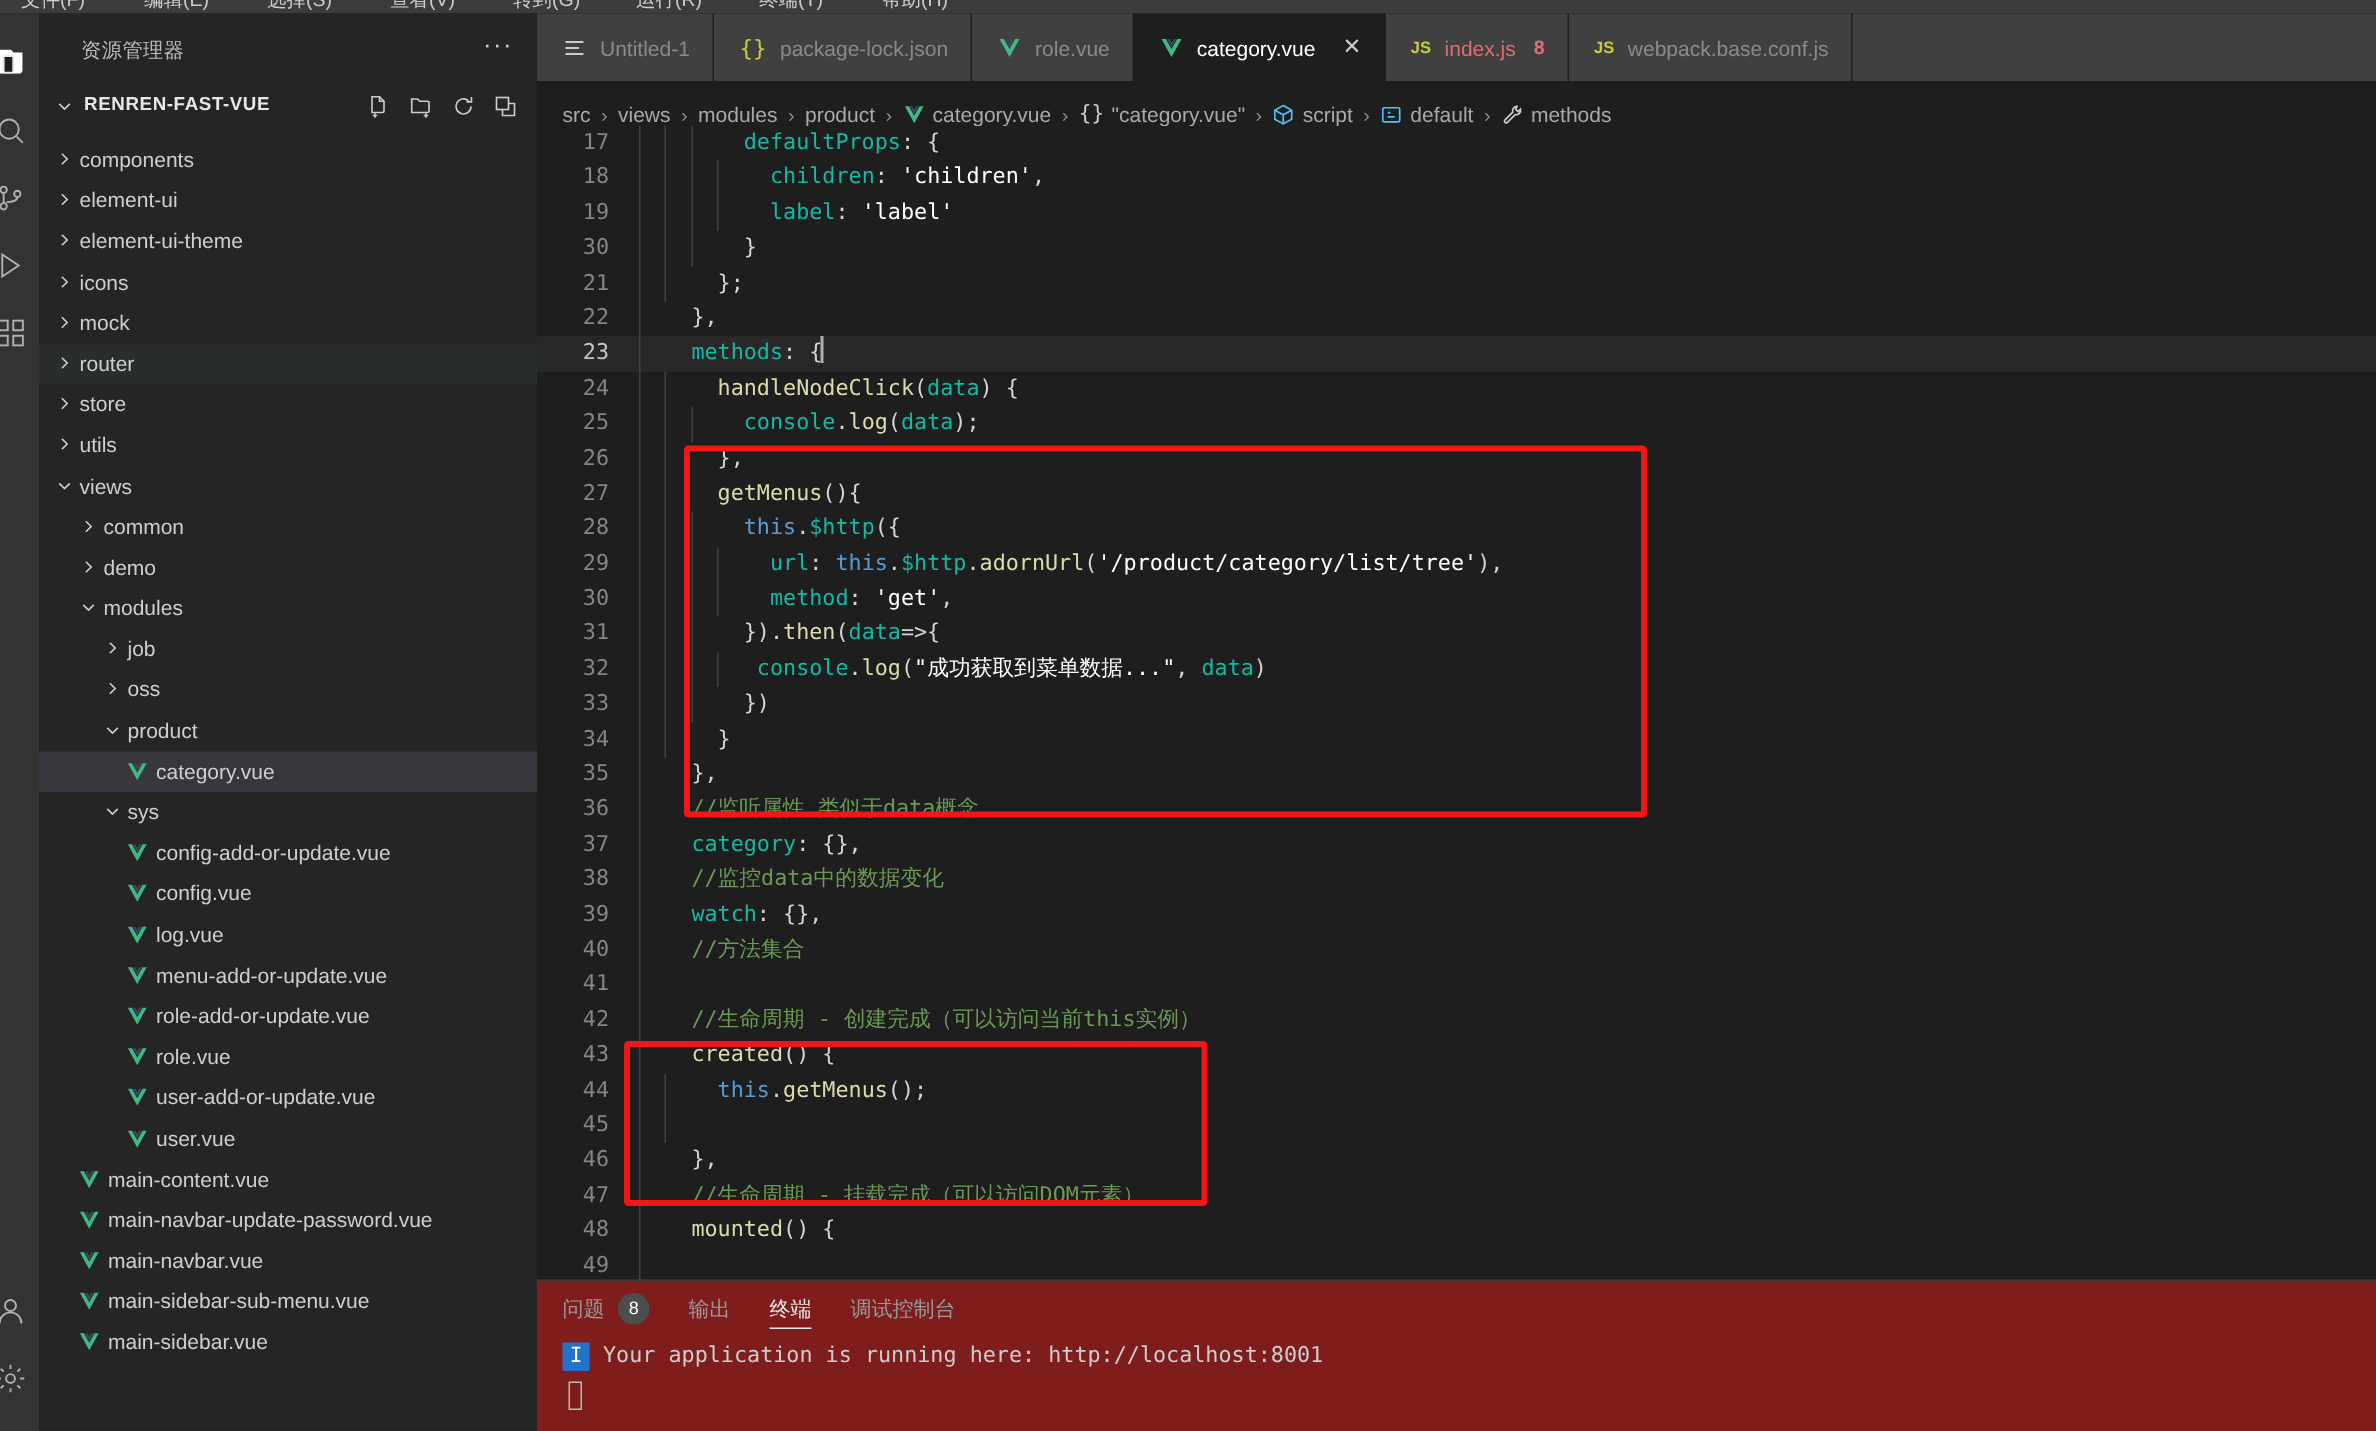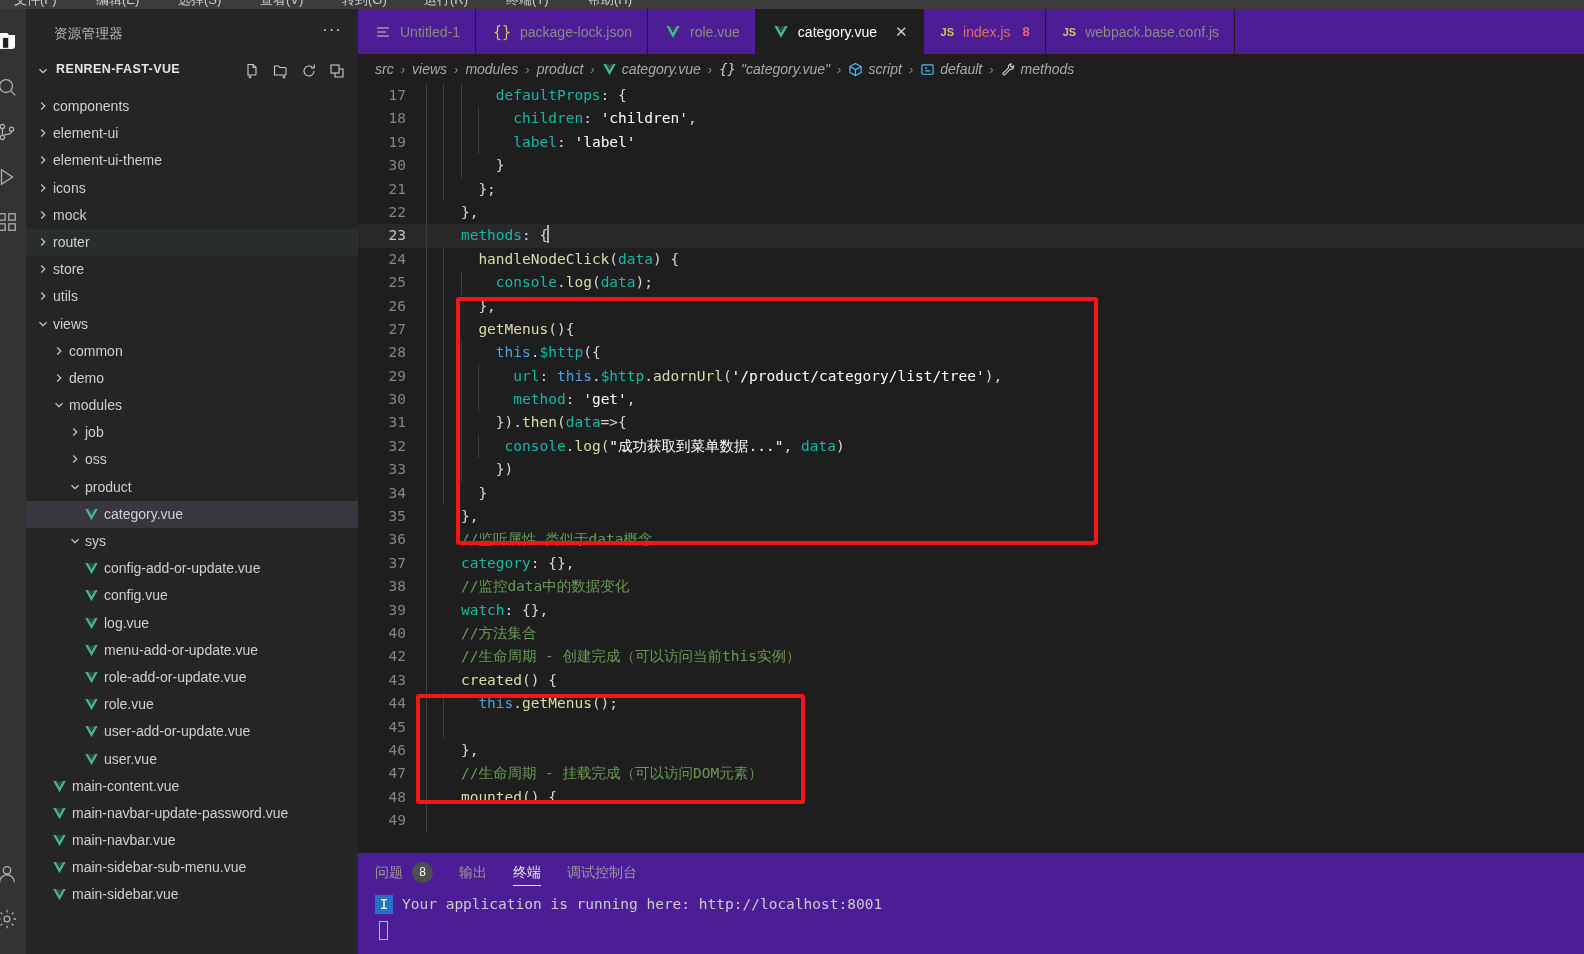--- a/index.html
+++ b/index.html
@@ -85,21 +85,21 @@
     background: #4f4f4f; border-radius: 0;
   }
 
   
   .editor {
     position: absolute; top: 9px; left: 358px; width: 1226px; height: 945px;
     background: #1e1e1e;
   }
   .tabbar {
     position: absolute; top: 0; left: 0; width: 1226px; height: 45px;
-    background: #4c1d95; display: flex;
+    background: #404040; display: flex;
   }
   .tab {
     height: 45px; display: flex; align-items: center;
     padding: 0 15px 0 17px; font-size: 14px; color: #8a8a8a;
     border-right: 1px solid #1e1e1e; cursor: pointer; white-space: nowrap;
     position: relative;
   }
   .tab.active { background: #1e1e1e; color: #ffffff; }
   .tab .ticon { margin-right: 9px; display: inline-flex; align-items: center; }
   .tab .ticon svg { width: 16px; height: 16px; }
@@ -110,22 +110,22 @@
   .tab .tclose {
     margin-left: 18px; font-size: 15px; color: #cccccc; line-height: 1;
   }
   .tab .badge {
     margin-left: 12px; font-size: 13px; color: #e06c6c; font-weight: bold;
   }
   .tab.err .tlabel { color: #e06c6c; }
 
   .breadcrumb {
     position: absolute; top: 45px; left: 0; width: 1226px; height: 30px;
-    display: flex; align-items: center; padding-left: 17px;
-    font-size: 14px; color: #a9a9a9; white-space: nowrap; font-style: italic;
+    display: flex; align-items: flex-end; padding-left: 17px;
+    font-size: 14px; color: #a9a9a9; white-space: nowrap;
   }
   .bc-item { display: inline-flex; align-items: center; cursor: pointer; }
   .bc-sep { margin: 0 7px; color: #8c8c8c; font-size: 13px; }
   .bc-ico { margin-right: 5px; display: inline-flex; align-items: center; }
   .bc-ico svg { width: 15px; height: 15px; }
   .bc-braces { color: #cccccc; margin-right: 5px; font-size: 14px; }
 
   
   .codearea {
     position: absolute; top: 75px; left: 0; width: 1226px; height: 778px;
@@ -161,21 +161,21 @@
 
   
   .redbox {
     position: absolute; border: 4px solid #f21616; border-radius: 3px;
     pointer-events: none;
   }
 
   
   .panel {
     position: absolute; bottom: 0; left: 0; width: 1226px; height: 101px;
-    background: #4c1d95; border-top: 1px solid #383838;
+    background: #7f1d1d; border-top: 1px solid #383838;
   }
   .panel-tabs {
     position: absolute; top: 0; left: 0; height: 37px;
     display: flex; align-items: center; padding-left: 17px;
   }
   .ptab {
     font-size: 14px; color: #9a9a9a; margin-right: 26px; cursor: pointer;
     display: flex; align-items: center; position: relative; height: 37px;
     line-height: 37px;
   }
@@ -542,20 +542,21 @@
           <div class="codeline"><span class="lnum">31</span><span class="indent" style="left: 68px;"></span><span class="indent" style="left: 85.42px;"></span><span class="indent" style="left: 102.84px;"></span><span class="ltext"><span class="t-pun">        }).</span><span class="t-fn">then</span><span class="t-pun">(</span><span class="t-key">data</span><span class="t-pun">=&gt;{</span></span></div>
           <div class="codeline"><span class="lnum">32</span><span class="indent" style="left: 68px;"></span><span class="indent" style="left: 85.42px;"></span><span class="indent" style="left: 102.84px;"></span><span class="indent" style="left: 120.26px;"></span><span class="ltext"><span class="t-pun">         </span><span class="t-key">console</span><span class="t-pun">.</span><span class="t-fn">log</span><span class="t-pun">(</span><span class="t-str">"成功获取到菜单数据..."</span><span class="t-pun">, </span><span class="t-key">data</span><span class="t-pun">)</span></span></div>
           <div class="codeline"><span class="lnum">33</span><span class="indent" style="left: 68px;"></span><span class="indent" style="left: 85.42px;"></span><span class="indent" style="left: 102.84px;"></span><span class="ltext"><span class="t-pun">        })</span></span></div>
           <div class="codeline"><span class="lnum">34</span><span class="indent" style="left: 68px;"></span><span class="indent" style="left: 85.42px;"></span><span class="ltext"><span class="t-pun">      }</span></span></div>
           <div class="codeline"><span class="lnum">35</span><span class="indent" style="left: 68px;"></span><span class="ltext"><span class="t-pun">    },</span></span></div>
           <div class="codeline"><span class="lnum">36</span><span class="indent" style="left: 68px;"></span><span class="ltext"><span class="t-pun">    </span><span class="t-com">//监听属性 类似于data概念</span></span></div>
           <div class="codeline"><span class="lnum">37</span><span class="indent" style="left: 68px;"></span><span class="ltext"><span class="t-pun">    </span><span class="t-key">category</span><span class="t-pun">: {},</span></span></div>
           <div class="codeline"><span class="lnum">38</span><span class="indent" style="left: 68px;"></span><span class="ltext"><span class="t-pun">    </span><span class="t-com">//监控data中的数据变化</span></span></div>
           <div class="codeline"><span class="lnum">39</span><span class="indent" style="left: 68px;"></span><span class="ltext"><span class="t-pun">    </span><span class="t-key">watch</span><span class="t-pun">: {},</span></span></div>
           <div class="codeline"><span class="lnum">40</span><span class="indent" style="left: 68px;"></span><span class="ltext"><span class="t-pun">    </span><span class="t-com">//方法集合</span></span></div>
+          <div class="codeline"><span class="lnum">41</span><span class="indent" style="left: 68px;"></span><span class="ltext"></span></div>
           <div class="codeline"><span class="lnum">42</span><span class="indent" style="left: 68px;"></span><span class="ltext"><span class="t-pun">    </span><span class="t-com">//生命周期 - 创建完成（可以访问当前this实例）</span></span></div>
           <div class="codeline"><span class="lnum">43</span><span class="indent" style="left: 68px;"></span><span class="ltext"><span class="t-pun">    </span><span class="t-fn">created</span><span class="t-pun">() {</span></span></div>
           <div class="codeline"><span class="lnum">44</span><span class="indent" style="left: 68px;"></span><span class="indent" style="left: 85.42px;"></span><span class="ltext"><span class="t-pun">      </span><span class="t-this">this</span><span class="t-pun">.</span><span class="t-fn">getMenus</span><span class="t-pun">();</span></span></div>
           <div class="codeline"><span class="lnum">45</span><span class="indent" style="left: 68px;"></span><span class="indent" style="left: 85.42px;"></span><span class="ltext"></span></div>
           <div class="codeline"><span class="lnum">46</span><span class="indent" style="left: 68px;"></span><span class="ltext"><span class="t-pun">    },</span></span></div>
           <div class="codeline"><span class="lnum">47</span><span class="indent" style="left: 68px;"></span><span class="ltext"><span class="t-pun">    </span><span class="t-com">//生命周期 - 挂载完成（可以访问DOM元素）</span></span></div>
           <div class="codeline"><span class="lnum">48</span><span class="indent" style="left: 68px;"></span><span class="ltext"><span class="t-pun">    </span><span class="t-fn">mounted</span><span class="t-pun">() {</span></span></div>
           <div class="codeline"><span class="lnum">49</span><span class="indent" style="left: 68px;"></span><span class="ltext"></span></div>
         </div>
       <div class="redbox" id="box0" style="left: 98px; top: 213px; width: 642px; height: 248px; border-color: rgb(242, 22, 22);"></div>

